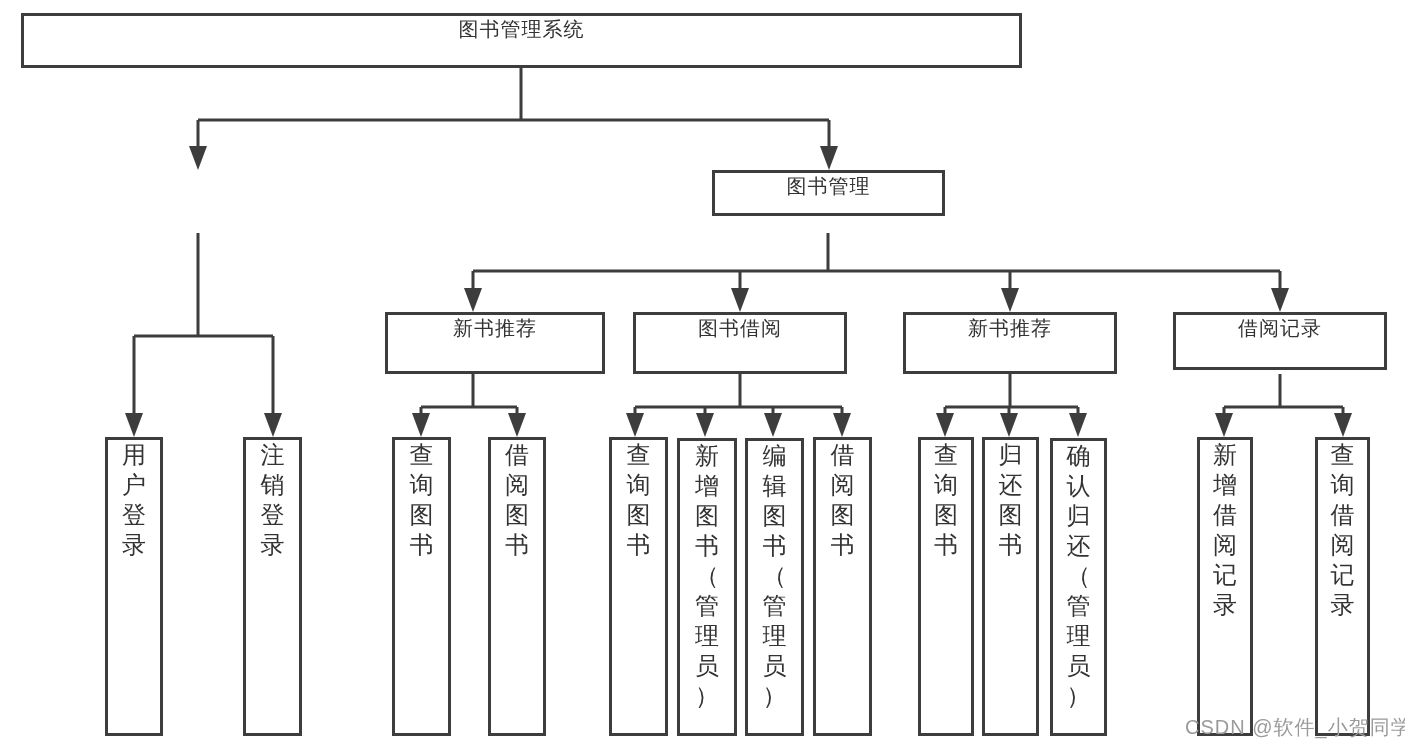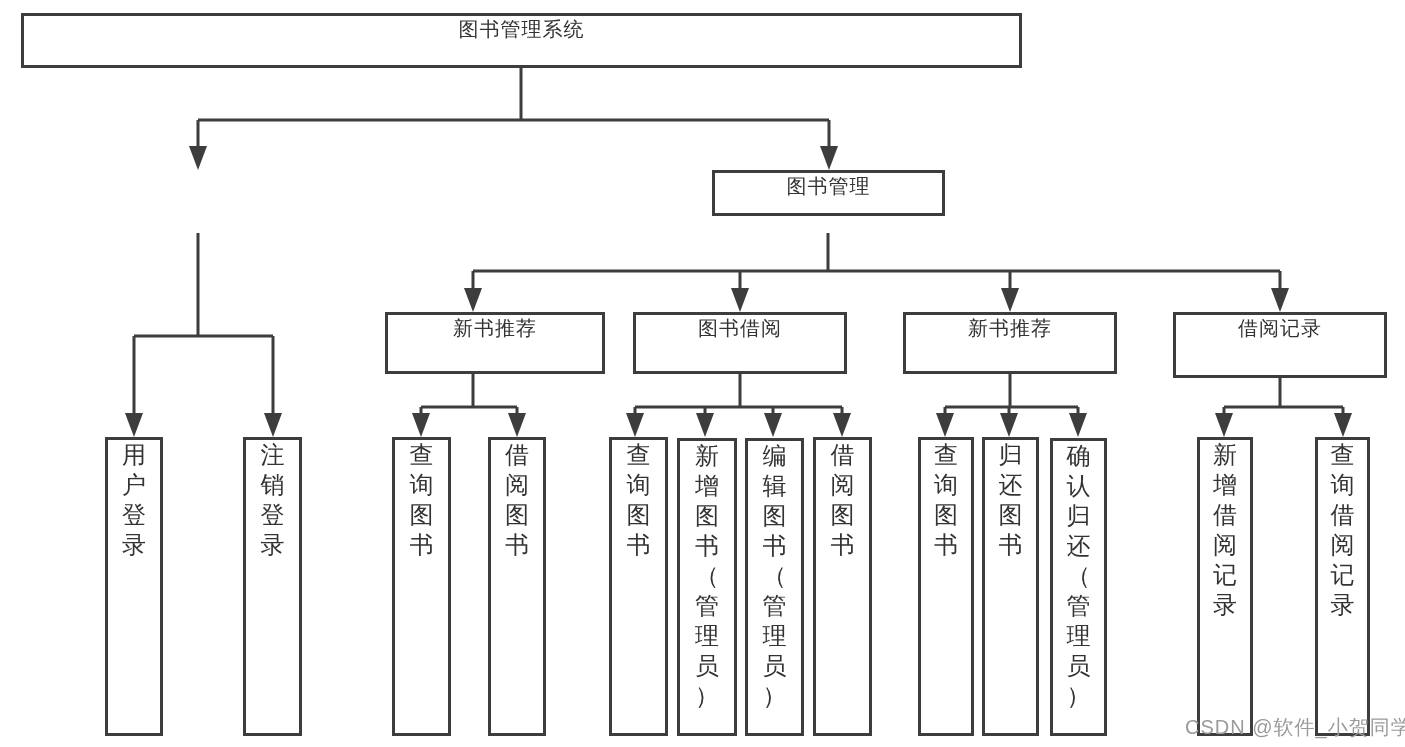--- a/index.html
+++ b/index.html
@@ -106,21 +106,21 @@
 
   <div class="node hnode" style="left:363px;top:312px;width:220px;height:62px;margin-left:22px;">
     <span>新书推荐</span>
   </div>
   <div class="node hnode" style="left:633px;top:312px;width:214px;height:62px;">
     <span>图书借阅</span>
   </div>
   <div class="node hnode" style="left:903px;top:312px;width:214px;height:62px;">
     <span>新书推荐</span>
   </div>
-  <div class="node hnode" style="left:1173px;top:312px;width:214px;height:66px;">
+  <div class="node hnode" style="left:1173px;top:312px;width:214px;height:58px;">
     <span>借阅记录</span>
   </div>
 
   <div class="node leaf" style="left:105px;top:437px;width:58px;height:299px;">
     <span class="vtxt">用
 户
 登
 录</span>
   </div>
   <div class="node leaf" style="left:243px;top:437px;width:59px;height:299px;">

